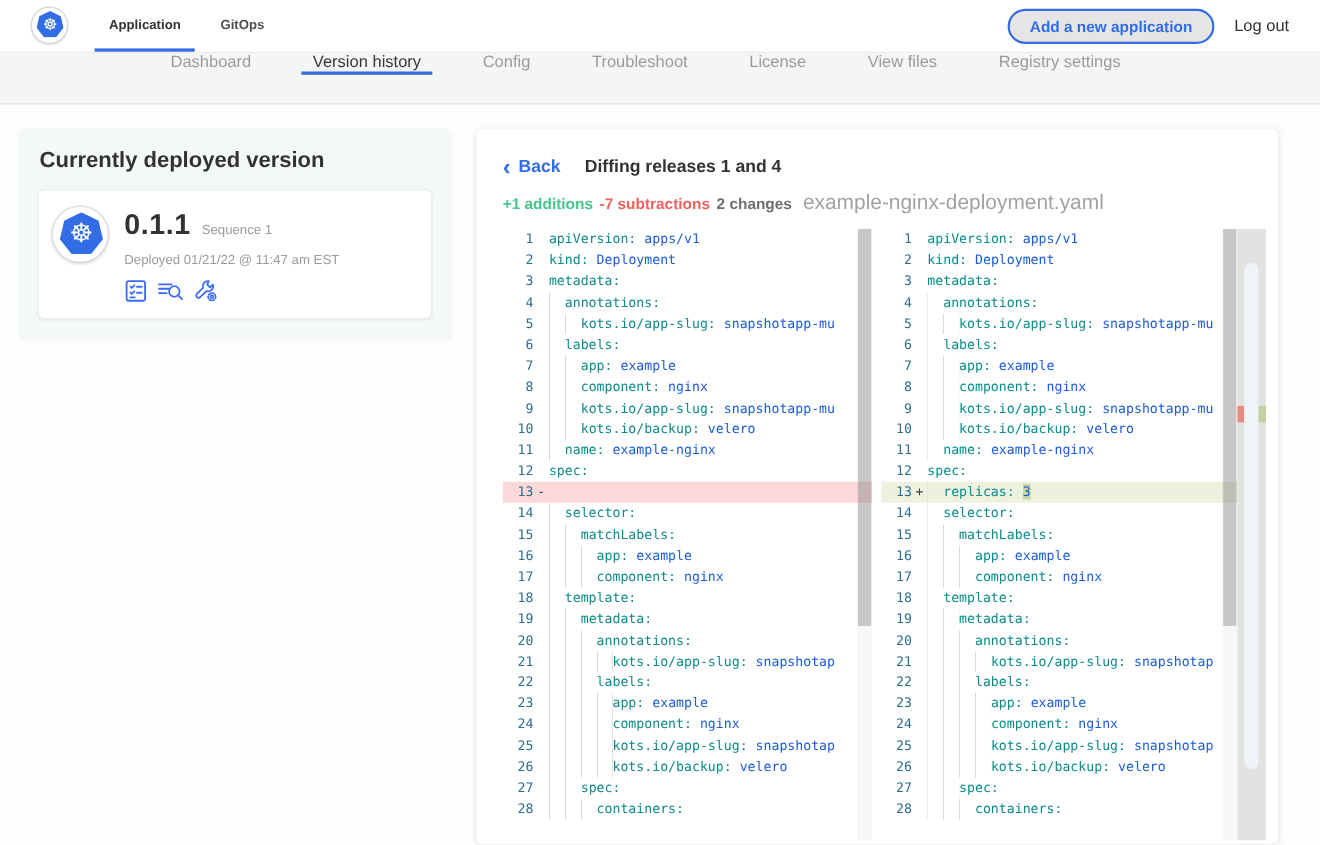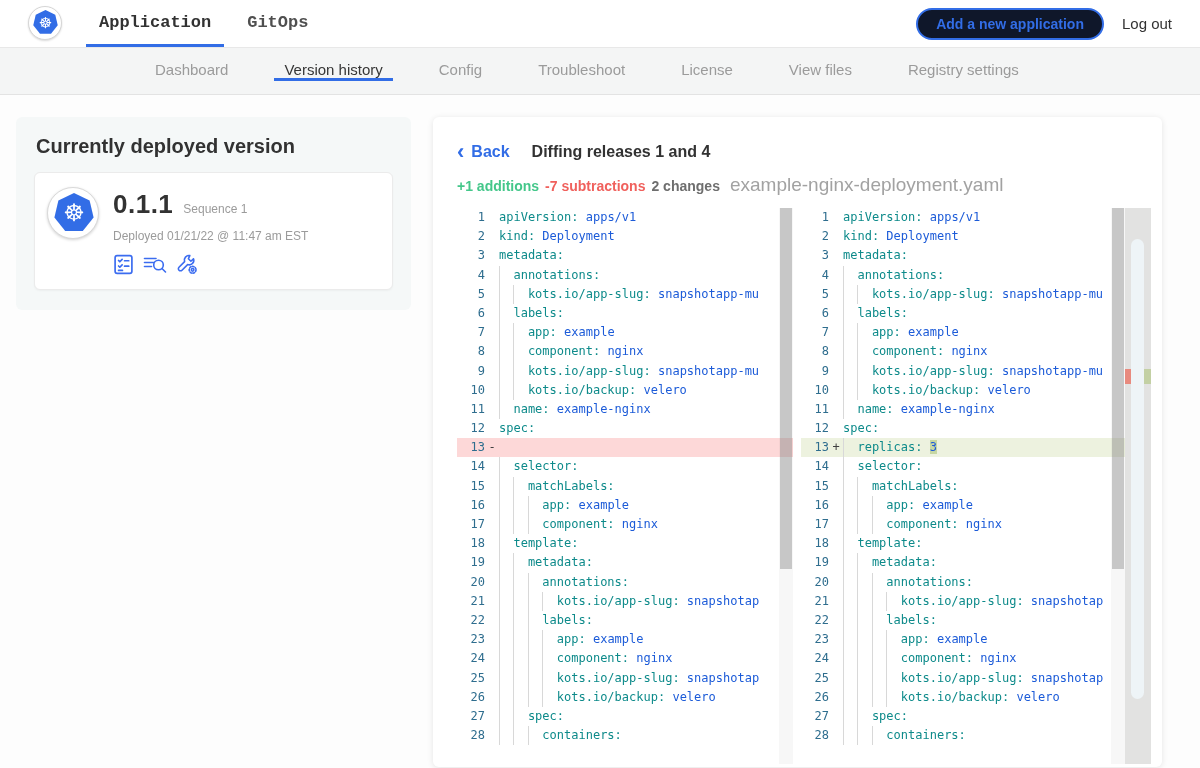--- a/index.html
+++ b/index.html
@@ -9,33 +9,33 @@
   
   .topbar { height:48px; background:#fff; border-bottom:1px solid #e8e8e8;
     display:flex; align-items:stretch; }
   .logo-badge { width:34px; height:34px; border-radius:50%; background:#fff;
     border:1px solid #d6d6d6; margin:6px 24px 0 28px; position:relative; flex-shrink:0;
     box-shadow:0 1px 2px rgba(0,0,0,.15); }
   .hepta { position:absolute; left:4px; top:3px; width:25px; height:25px; background:#326de6;
     clip-path:polygon(50% 0%, 89% 19%, 99% 61%, 72% 95%, 28% 95%, 1% 61%, 11% 19%);
     display:flex; align-items:center; justify-content:center; }
   .hepta span { color:#fff; font-size:15px; line-height:1; }
-  .top-tab { display:flex; align-items:center; padding:0 13px; font-size:17px;
-    border-bottom:3px solid transparent; cursor:pointer;font-family:Liberation Mono, monospace; }
+  .top-tab { display:flex; align-items:center; padding:0 13px; font-size:12px;
+    border-bottom:3px solid transparent; cursor:pointer; }
   .top-tab.active { font-weight:bold; border-bottom-color:#326de6; }
   .top-tab.plain { color:#4f4f4f; font-weight:bold; margin-left:10px; }
   .top-spacer { flex:1; }
   .add-app-btn { align-self:center; margin-right:18px; border:2px solid #326de6; color:#326de6;
-    background:#0f172a; font-weight:bold; font-size:14px; border-radius:17px; padding:6px 18px;
+    background:#e5e5e5; font-weight:bold; font-size:14px; border-radius:17px; padding:6px 18px;
     cursor:pointer; font-family:inherit; }
   .logout { align-self:center; margin-right:28px; font-size:15px; cursor:pointer; }
 
   
   .subnav { height:47px; background:#f4f5f5; border-bottom:1px solid #e3e3e3;
-    display:flex; align-items:center; padding-left:145px; gap:36px; }
+    display:flex; align-items:flex-start; padding-left:145px; gap:36px; }
   .subnav-tab { display:flex; align-items:center; padding:0 10px; font-size:15px;
     color:#9b9b9b; font-weight:500; border-bottom:3px solid transparent; cursor:pointer; }
   .subnav-tab.active { color:#363636; font-weight:normal; border-bottom-color:#326de6; }
 
   
   .content { display:flex; padding:22px 38px 0 16px; align-items:flex-start; }
 
   .deployed-card { width:395px; flex-shrink:0; background:#f5f8f8; border-radius:6px;
     padding:18px 18px 20px 18px; margin-right:22px; }
   .deployed-card h2 { font-size:20px; font-weight:bold; margin:0 2px 14px 2px; }

